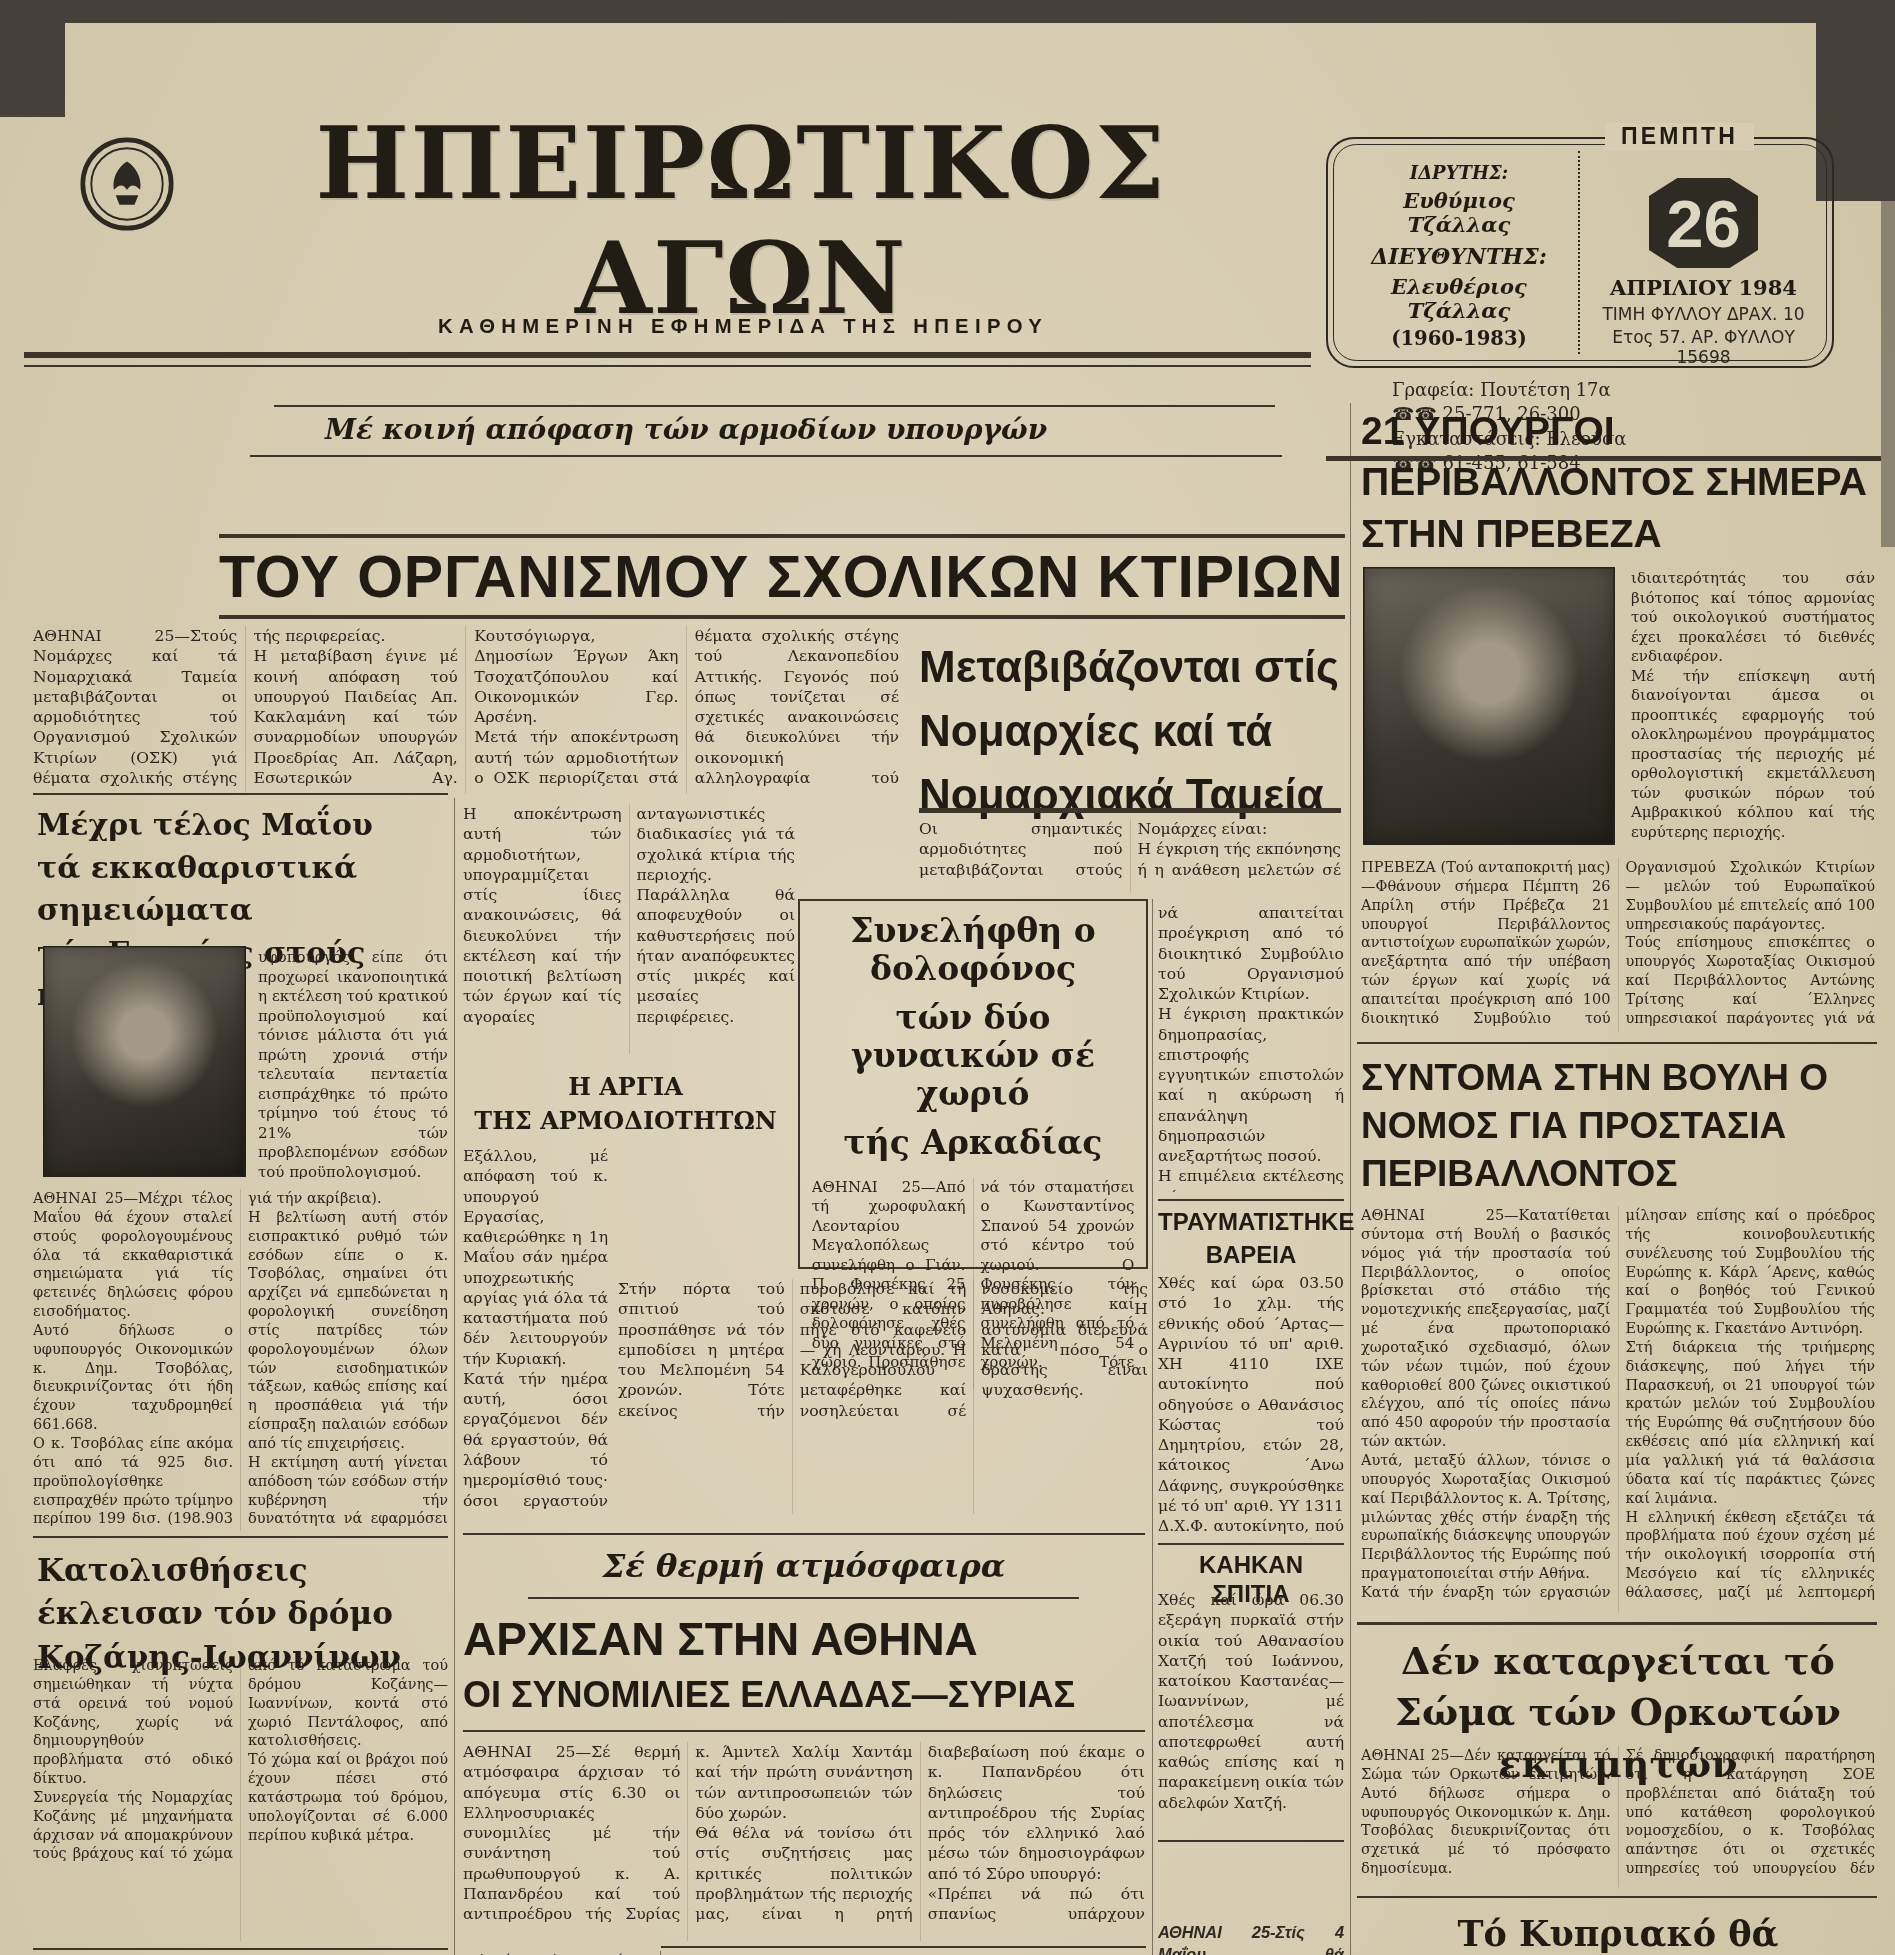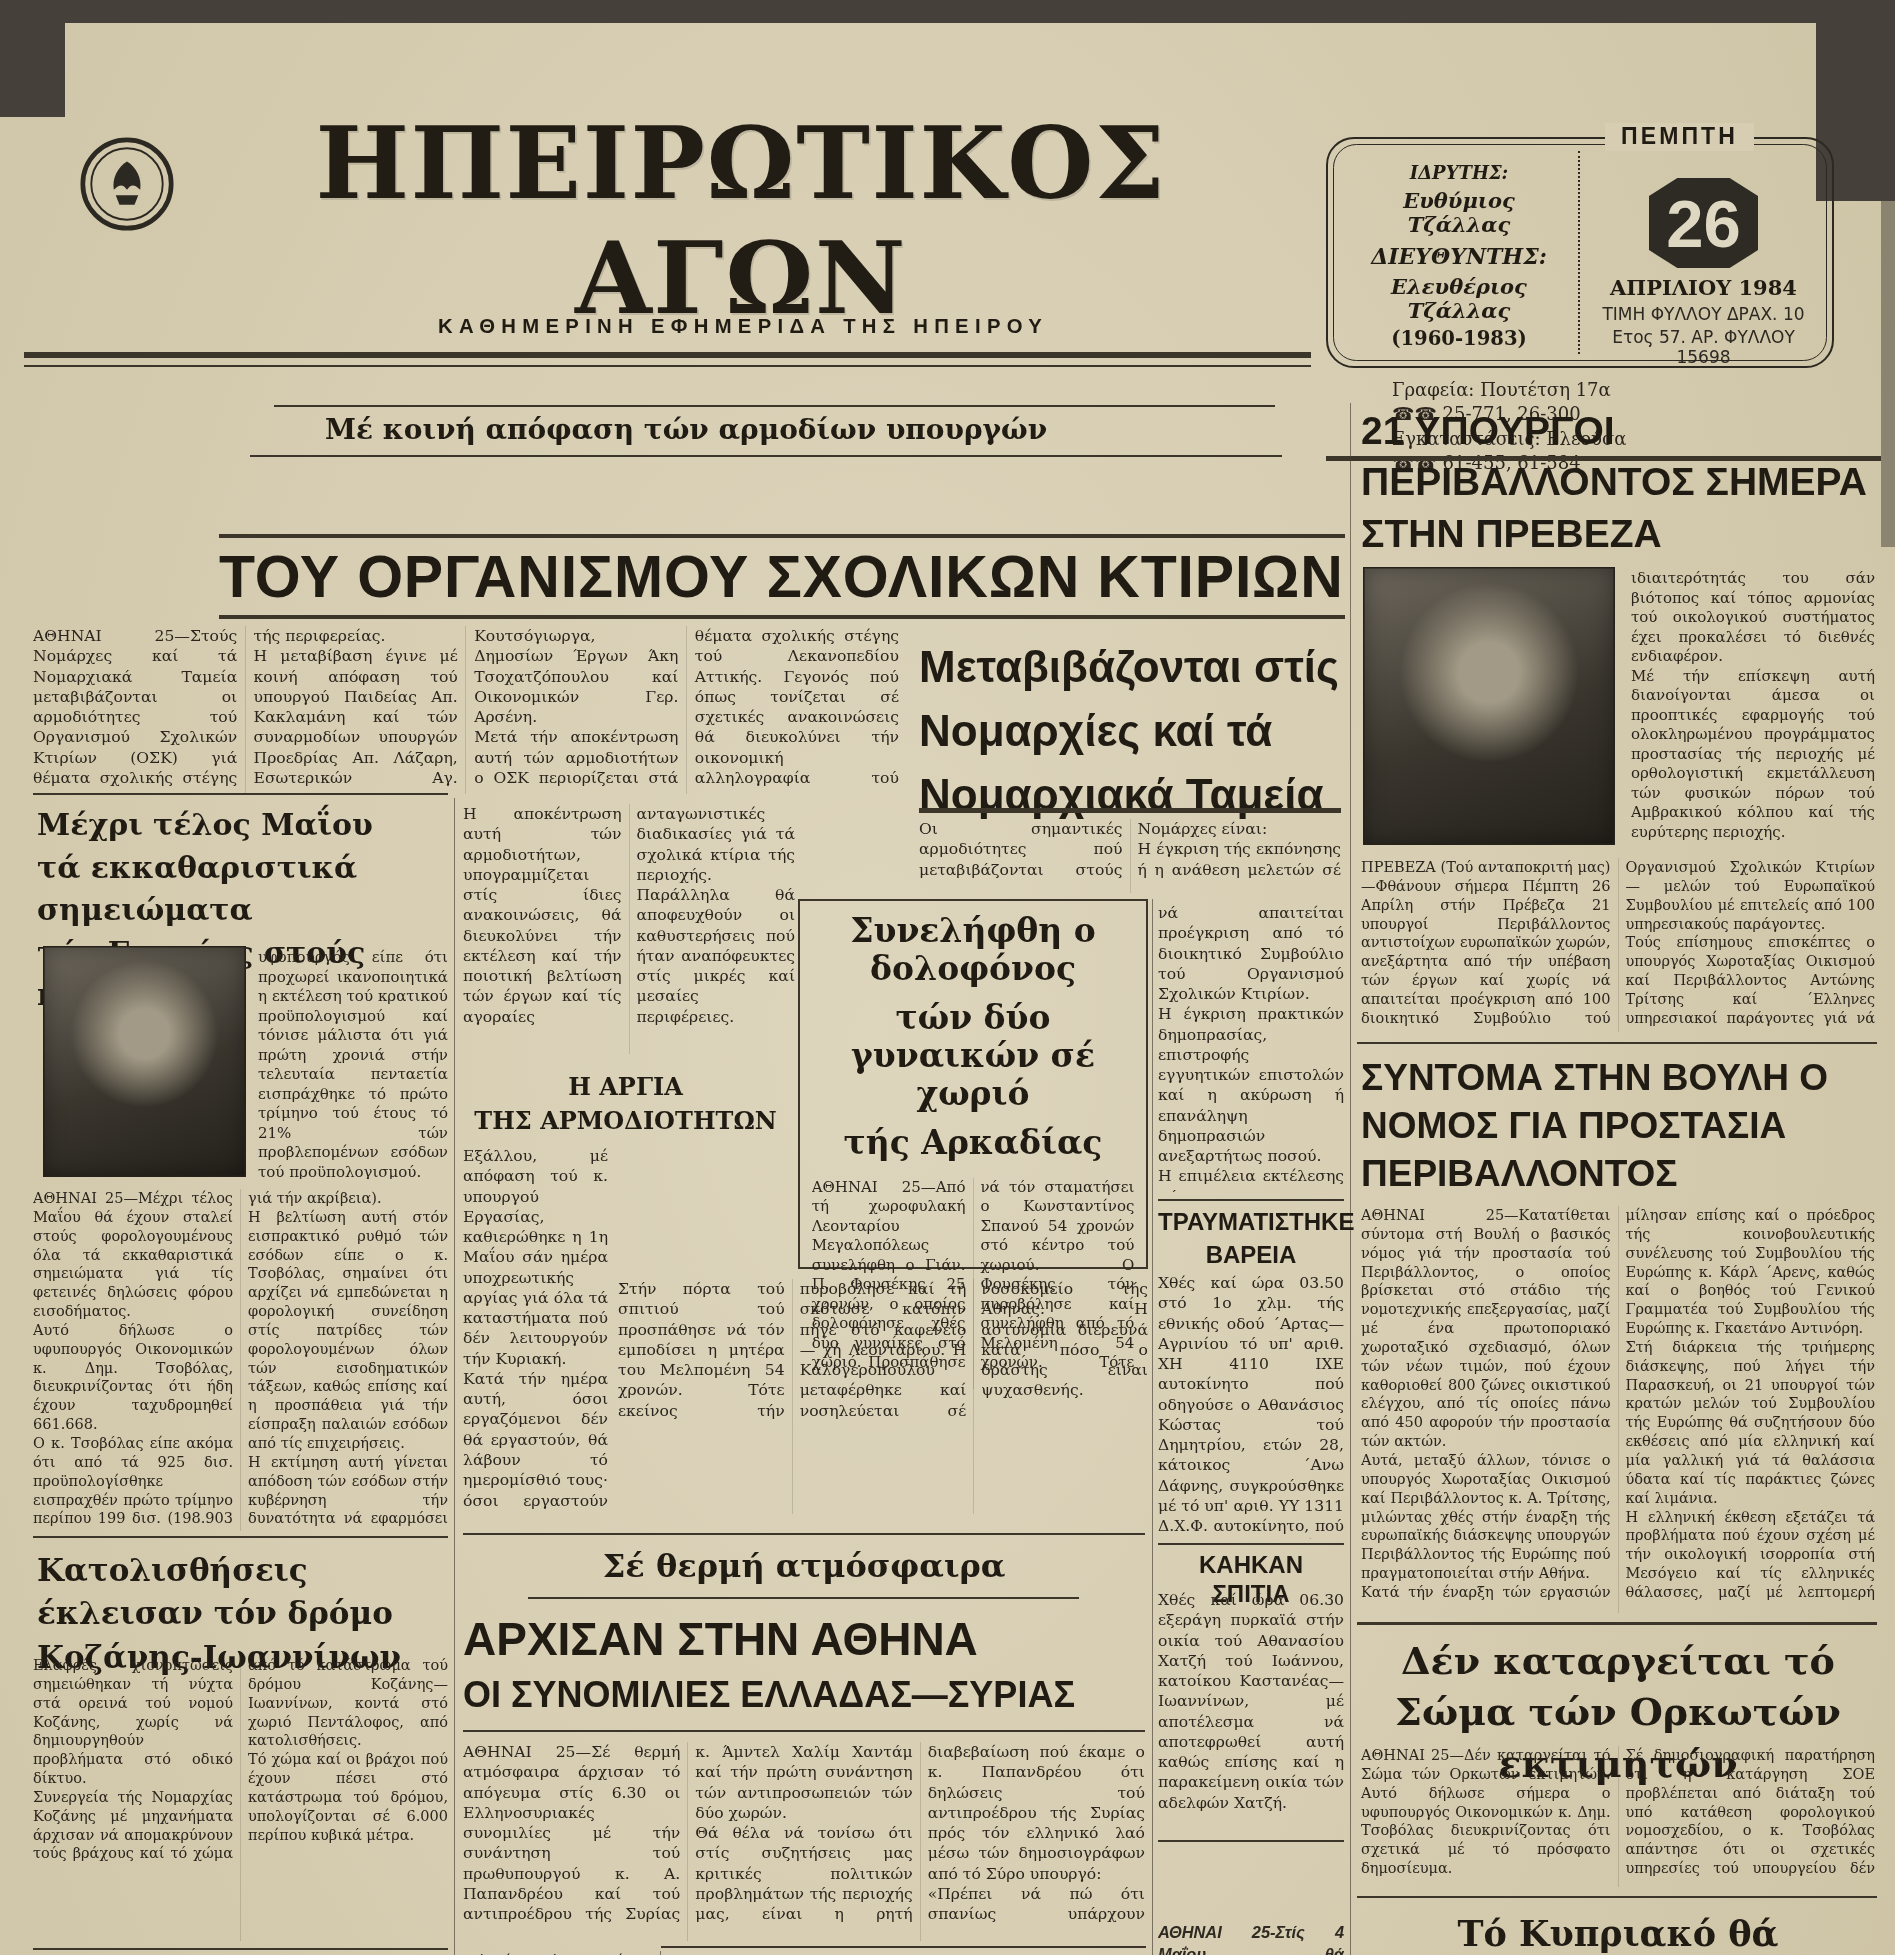--- a/index.html
+++ b/index.html
@@ -26,21 +26,21 @@
      linear-gradient(160deg,#6d675c 0%,#3a362e 55%,#24211b 100%);
      box-shadow:inset 0 0 0 1.6px #262219, inset 0 0 23.5px #00000066}
   .edge{position:absolute;background:#45413a}
   .daybox{position:absolute;border:2.3px solid #2c2822;border-radius:28px}
   .daybox .inner{position:absolute;inset:4.7px;border:1.6px solid #2c2822;border-radius:23.5px}
   .octo{position:absolute;background:#2e2a24;color:#ded7c2;
     clip-path:polygon(26% 0,74% 0,100% 20%,100% 80%,74% 100%,26% 100%,0 80%,0 20%);
     display:flex;align-items:center;justify-content:center;
     font:900 67px/1 "Liberation Sans",sans-serif}
   .dotcol{position:absolute;border-left:2.7px dotted #2c2822}
-  .kick{font-family:"DejaVu Serif",serif;font-weight:700;color:var(--ink2)}
+  .kick{font-family:"DejaVu Serif",serif;font-style:italic;font-weight:700;color:var(--ink2)}
   .smallhead{font-family:"Liberation Sans",sans-serif;font-weight:700;text-align:center;color:var(--ink2);line-height:1.2}
   .medbody{font:italic 700 16.4px/1.34 "Liberation Sans",sans-serif;text-align:justify;color:#2e2921;overflow:hidden;white-space:pre-line}
 </style>
 </head>
 <body>
 
 <div id="page">
 
   <div class="edge" style="left:0;top:0;width:1895px;height:23px"></div>
   <div class="edge" style="left:0;top:0;width:65px;height:117px"></div>

